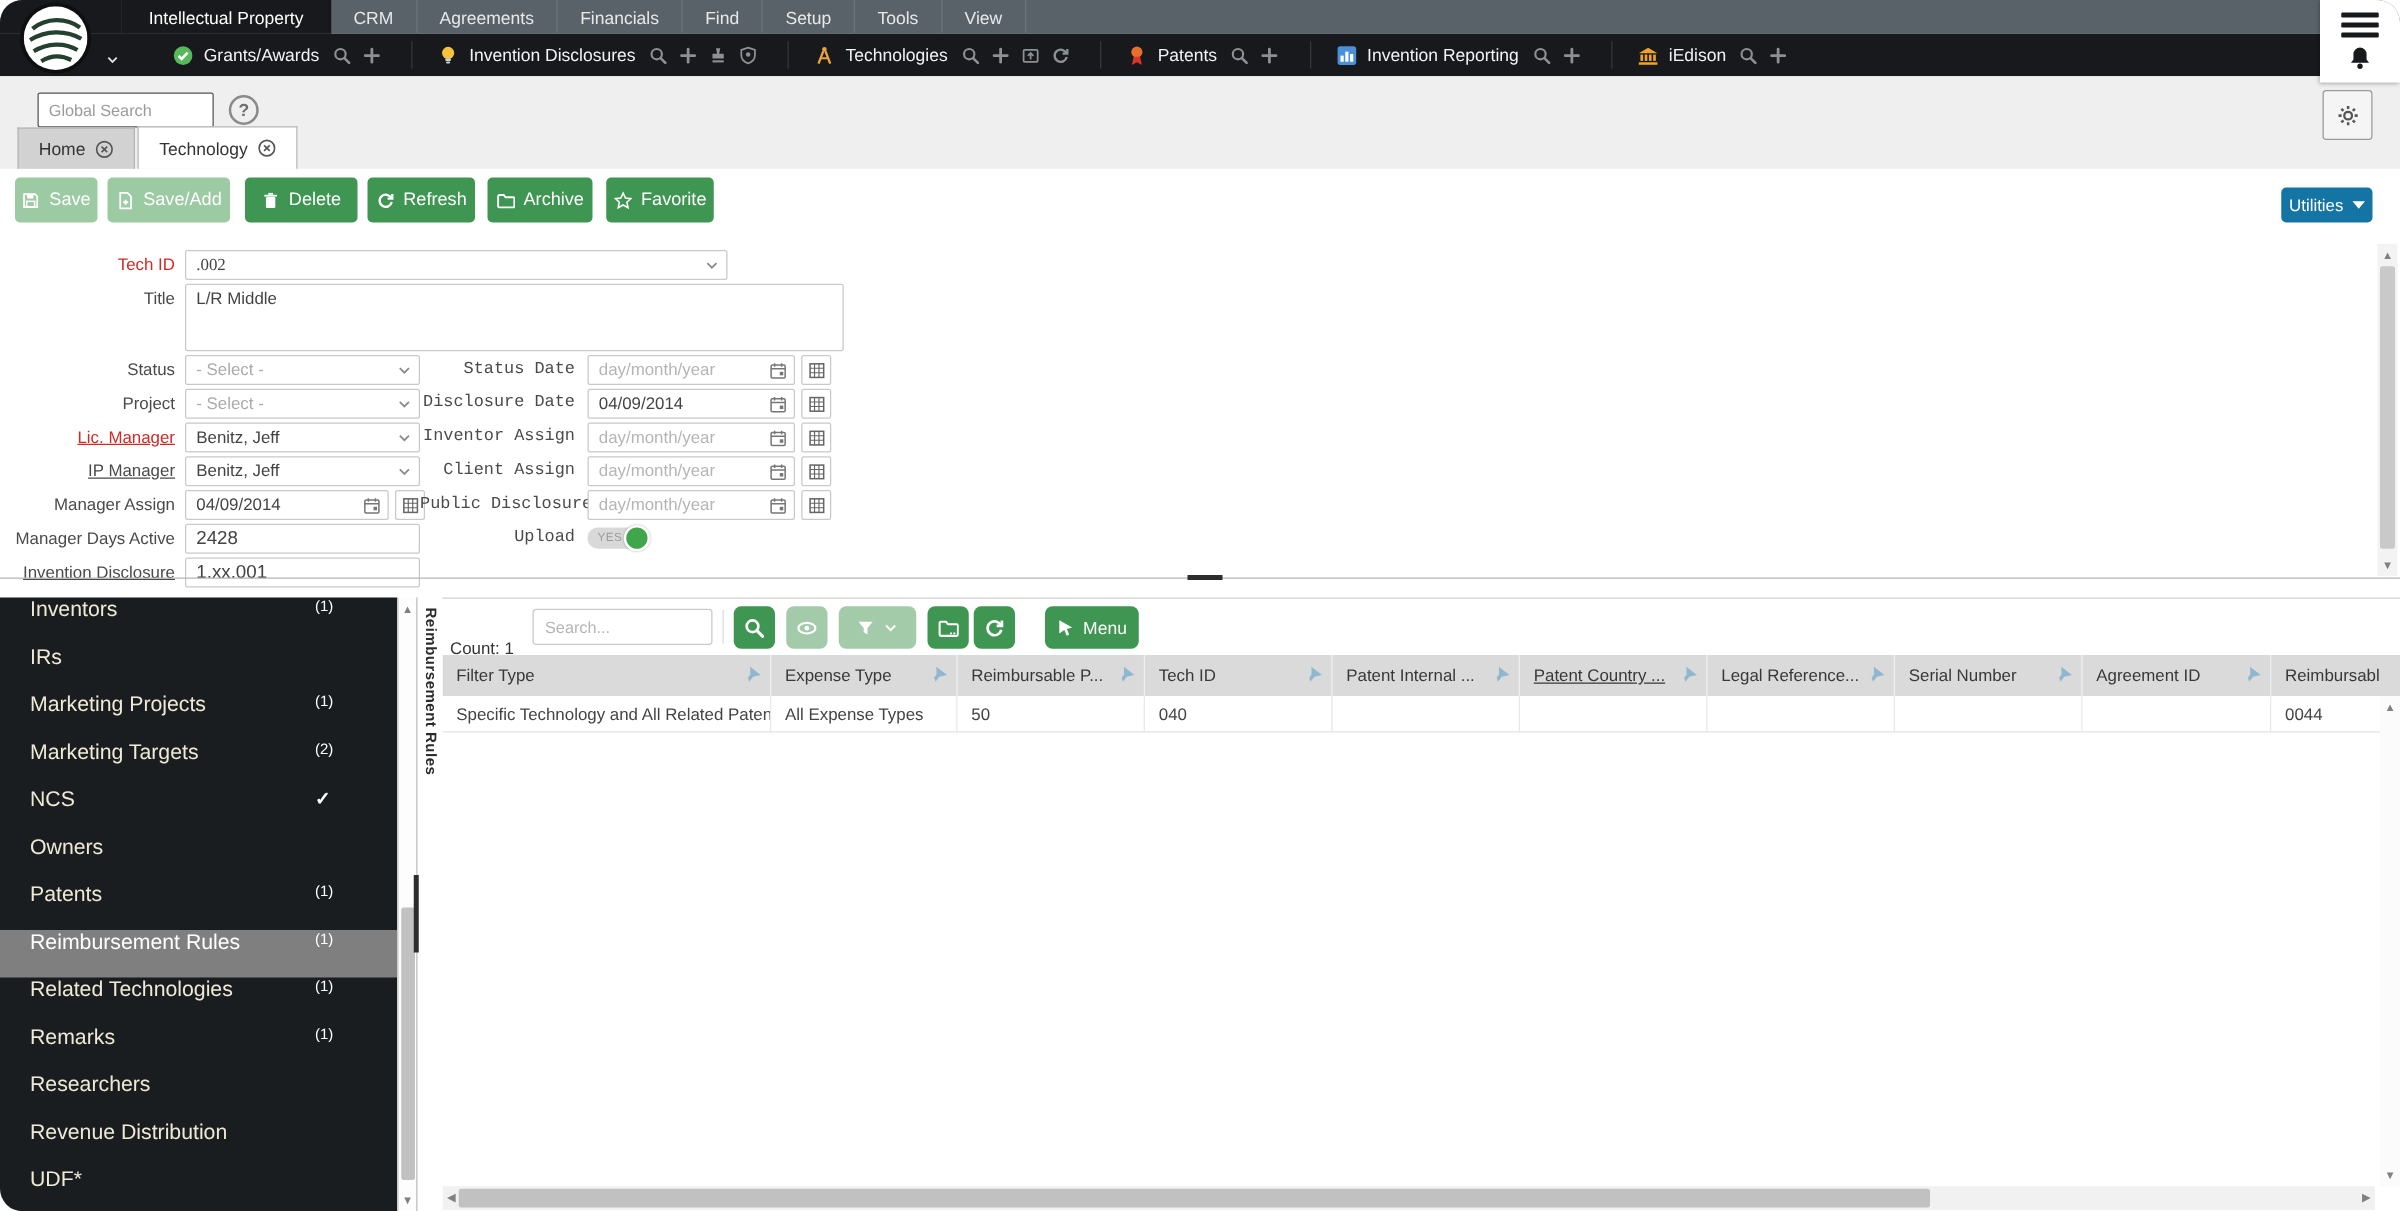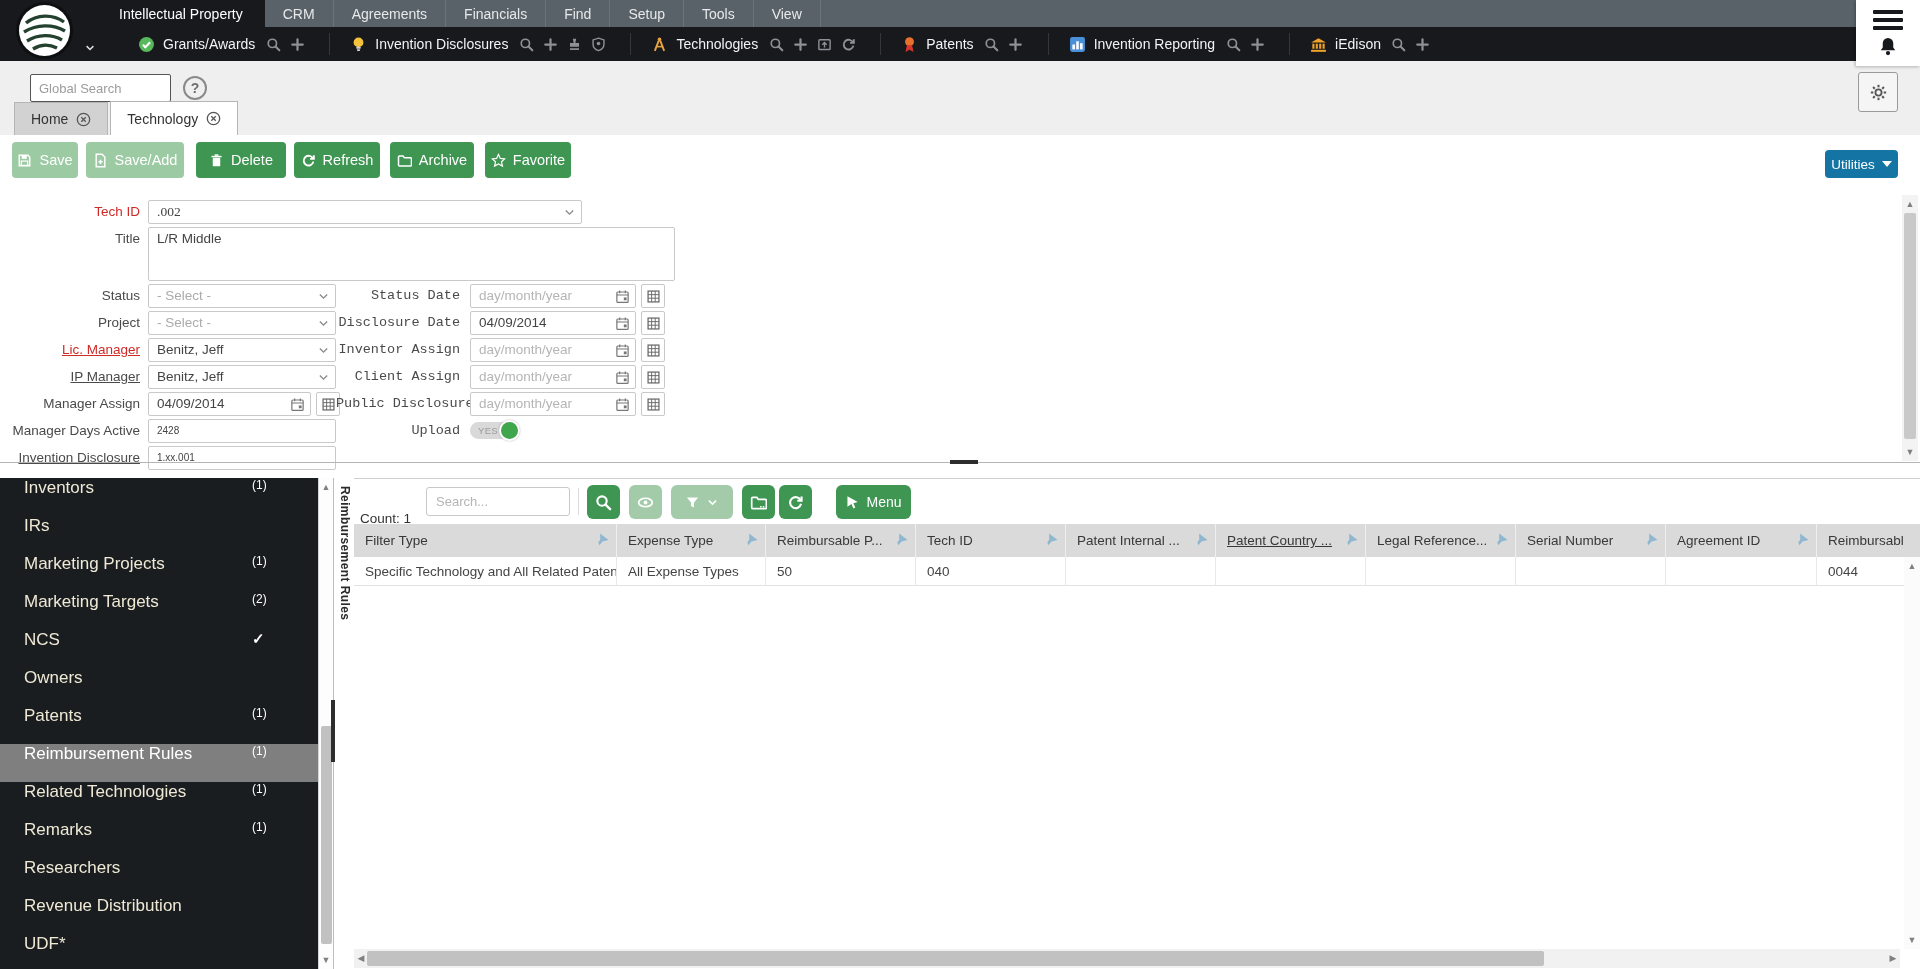--- a/index.html
+++ b/index.html
@@ -1,19 +1,19 @@
 <!DOCTYPE html>
 <html><head>
 <meta charset="utf-8">
 <style>
   * { margin:0; padding:0; box-sizing:border-box; }
   html,body { background:#fff; }
   #page {
     position:relative; width:1920px; height:969px; overflow:hidden;
-    font-family:"Liberation Sans", sans-serif; background:#fff; color:#444;
+    font-family:"Liberation Sans", sans-serif; background:#fff; color:#444;border-radius:18px;
   }
 
   
   #navbar1 { position:absolute; left:0; top:0; width:1920px; height:27px; background:#5a6269; }
   #navbar1 .dark-left { position:absolute; left:0; top:0; width:97px; height:27px; background:#17191d; }
   #menu-list { position:absolute; left:97px; top:0; height:27px; display:flex; align-items:stretch; }
   .menu-item { display:flex; align-items:center; padding:0 18px; font-size:14px; color:#e7e9ea; cursor:default; border-right:1px solid #6c737b; }
   .menu-item.active { background:#17191d; color:#fff; border-right:none; padding:0 22px; }
 
   #navbar2 { position:absolute; left:0; top:27px; width:1920px; height:34px; background:#17191d; }
@@ -66,21 +66,21 @@
   .flabel { width:138px; text-align:right; font-size:13.5px; color:#4a4a4a; margin-right:8px; line-height:24px; white-space:nowrap; flex:none; }
   #form-right .flabel { width:124px; margin-right:10px;font-family:Liberation Mono, monospace; }
   .flabel.req { color:#cf2a27; }
   .flabel.lnk { text-decoration:underline; }
   .fctrl { display:flex; align-items:center; }
   .fselect { position:relative; height:24px; border:1px solid #c9c9c9; border-radius:2px; background:#fff; width:188px; font-size:13.5px; color:#444; line-height:22px; padding:0 22px 0 8px; }
   .fselect.wide { width:434px;font-family:Liberation Serif, serif; }
   .fselect .chev { position:absolute; right:5px; top:5px; width:13px; height:13px; color:#8a8a8a; }
   .fselect.muted { color:#ababab; }
   .ftextarea { width:527px; height:54px; border:1px solid #c9c9c9; border-radius:2px; background:#fff; font-size:13.5px; color:#444; padding:3px 8px; }
-  .ftext { width:188px; height:24px; border:1px solid #c9c9c9; border-radius:2px; background:#fff; font-size:10px; color:#444; line-height:22px; padding:0 8px; }
+  .ftext { width:188px; height:24px; border:1px solid #c9c9c9; border-radius:2px; background:#fff; font-size:15px; color:#444; line-height:22px; padding:0 8px; }
   .fdate { position:relative; width:163px; height:24px; border:1px solid #c9c9c9; border-radius:2px; background:#fff; font-size:13.5px; color:#444; line-height:22px; padding:0 26px 0 8px; }
   #form-right .fdate { width:166px; }
   .fdate.placeholder { color:#b5b5b5; }
   .fdate .cal { position:absolute; right:5px; top:4px; width:15px; height:15px; color:#777; }
   .fcalc { width:24px; height:24px; margin-left:5px; border:1px solid #c9c9c9; border-radius:2px; background:#fff; color:#666; display:flex; align-items:center; justify-content:center; flex:none; }
   .ftoggle { position:relative; width:48px; height:17px; background:#d9d9d9; border-radius:9px; margin-top:3px; }
   .ftoggle .yes { position:absolute; left:8px; top:3px; font-size:9.5px; color:#9a9a9a; letter-spacing:.3px; }
   .ftoggle .knob { position:absolute; right:-2px; top:-2px; width:21px; height:21px; border-radius:50%; background:#3fa64b; border:2px solid #fff; box-shadow:0 0 2px rgba(0,0,0,.3); }
 
   

